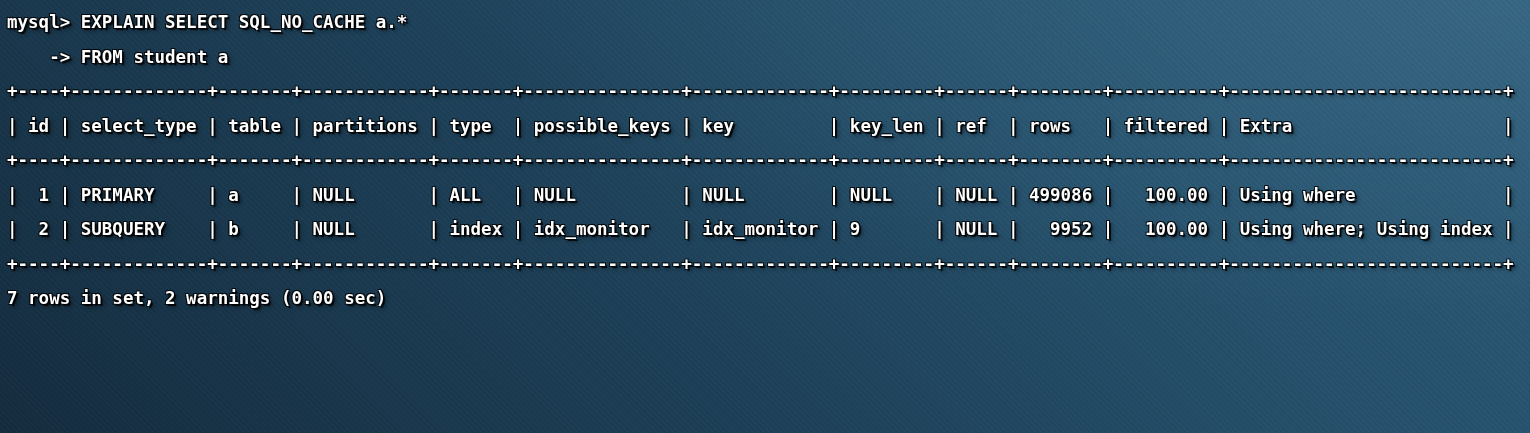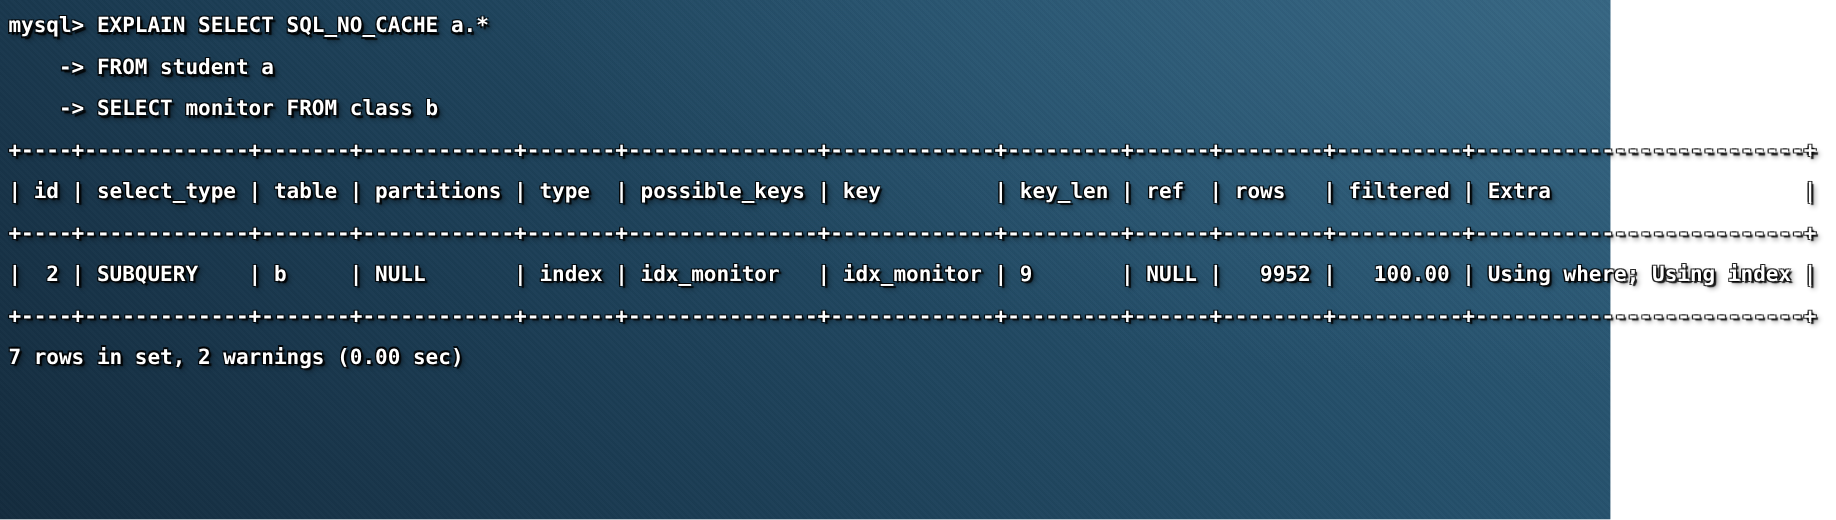--- a/index.html
+++ b/index.html
@@ -4,21 +4,21 @@
 <style>
   html, body {
     margin: 0;
     padding: 0;
     width: 1530px;
     height: 433px;
     overflow: hidden;
   }
   .screen {
     position: relative;
-    width: 1342px;
+    width: 1530px;
     height: 433px;
     box-sizing: border-box;
     padding: 5px 0 0 7px;
     background:
       repeating-linear-gradient(45deg, rgba(255,255,255,0.012) 0 2px, rgba(0,0,0,0.02) 2px 4px),
       radial-gradient(120% 130% at 98% 2%, rgba(70,120,150,0.40) 0%, rgba(70,120,150,0) 55%),
       linear-gradient(225deg, #2d5b77 0%, #25506b 30%, #1b3c53 68%, #142c3e 100%);
     font-family: "DejaVu Sans Mono", "Liberation Mono", monospace;
     font-weight: bold;
     font-size: 17.5px;
@@ -36,20 +36,20 @@
        2px  2px 1px rgba(0,0,0,0.9),
        3px  3px 4px rgba(0,0,0,0.45);
   }
 </style>
 </head>
 <body>
 
 <div class="screen">
   <div class="line">mysql&gt; EXPLAIN SELECT SQL_NO_CACHE a.*</div>
   <div class="line">    -&gt; FROM student a</div>
-  <div class="line">    -&gt; SELECT monitor FROM class b</div>
   <div class="line">+----+-------------+-------+------------+-------+---------------+-------------+---------+------+--------+----------+--------------------------+</div>
   <div class="line">| id | select_type | table | partitions | type  | possible_keys | key         | key_len | ref  | rows   | filtered | Extra                    |</div>
   <div class="line">+----+-------------+-------+------------+-------+---------------+-------------+---------+------+--------+----------+--------------------------+</div>
+  <div class="line">|  1 | PRIMARY     | a     | NULL       | ALL   | NULL          | NULL        | NULL    | NULL | 499086 |   100.00 | Using where              |</div>
   <div class="line">|  2 | SUBQUERY    | b     | NULL       | index | idx_monitor   | idx_monitor | 9       | NULL |   9952 |   100.00 | Using where; Using index |</div>
   <div class="line">+----+-------------+-------+------------+-------+---------------+-------------+---------+------+--------+----------+--------------------------+</div>
   <div class="line">7 rows in set, 2 warnings (0.00 sec)</div>
 </div>
 
 </body></html>

